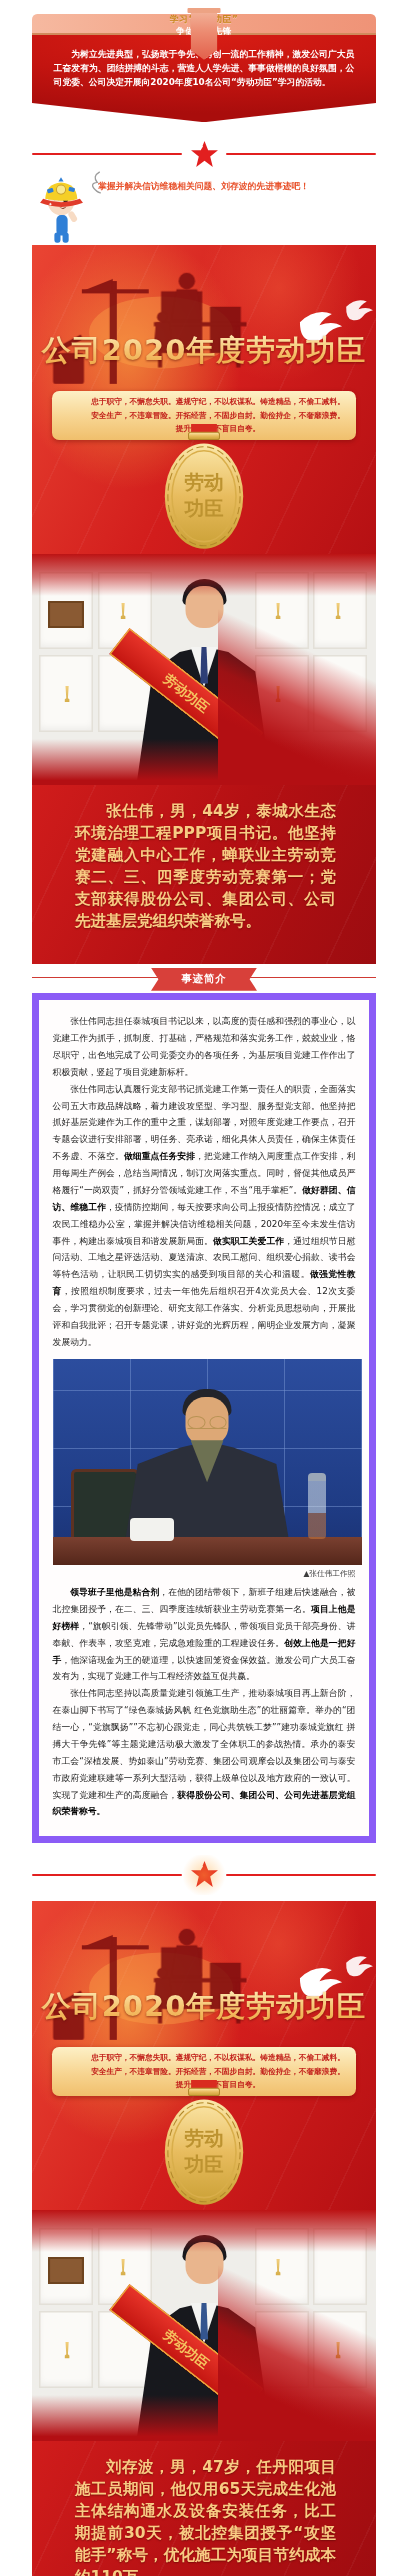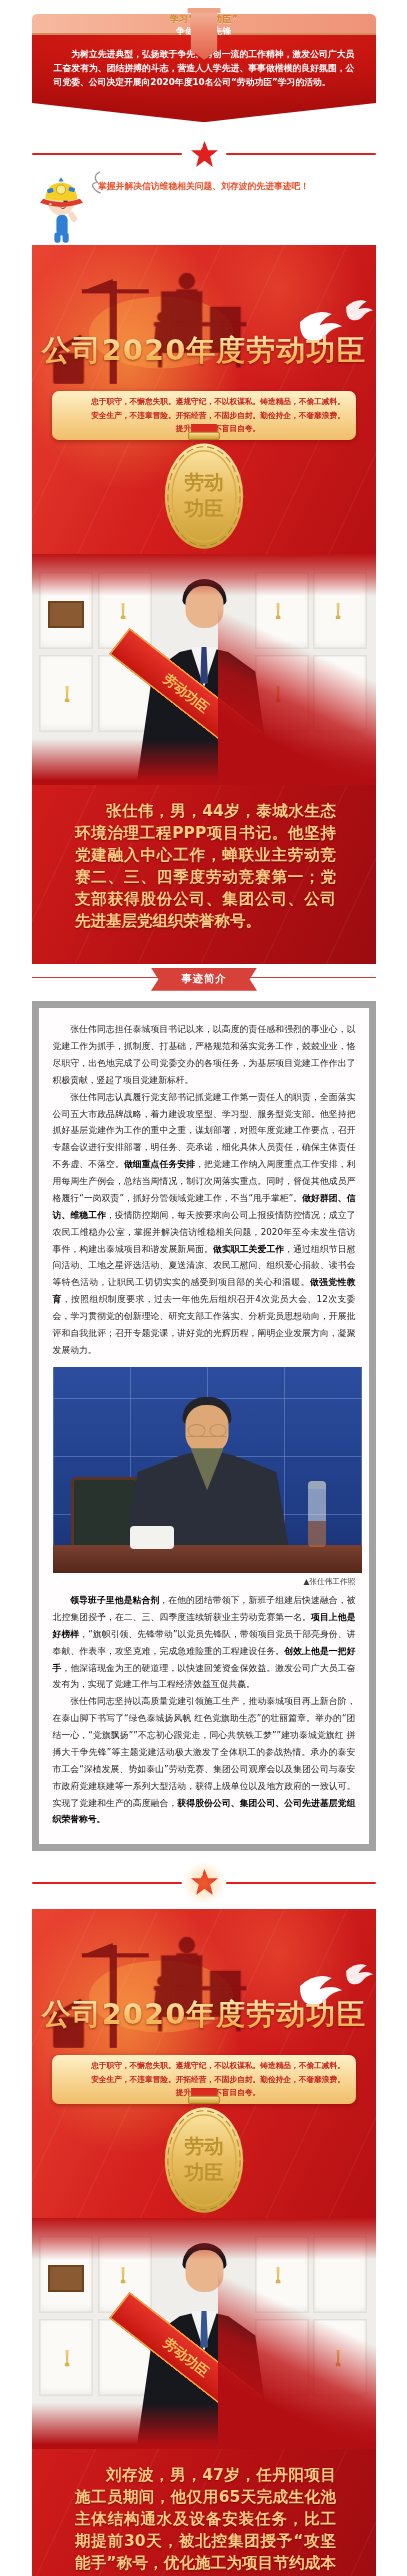--- a/index.html
+++ b/index.html
@@ -86,21 +86,21 @@
     line-height:1.42;text-indent:2em;text-align:justify;z-index:4;text-shadow:0 1px 1.5px rgba(90,8,4,.6);}
 
   
   .badge-row{position:relative;height:24px;margin:4.1px 32px -3.1px;z-index:8;}
   .badge-row .thin-line{position:absolute;top:9.8px;left:0;right:0;height:1px;background:#cf3a34;}
   .badge{position:absolute;left:50%;top:0;transform:translateX(-50%);width:106px;height:23px;
     background:#d8403a;clip-path:polygon(0 0,100% 0,93% 50%,100% 100%,0 100%,7% 50%);
     display:flex;align-items:center;justify-content:center;color:#fff;font-size:10.3px;font-weight:bold;letter-spacing:1px;}
 
   
-  .cbox{margin:12px 32px;background:#a3a3a3;padding:7.2px;}
+  .cbox{margin:4px 32px;background:#8b5cf6;padding:7.2px;}
   .cbox-inner{background:#fffdfd;padding:13.4px 13.4px 15.5px;}
   .cbox-inner p{margin:0;text-indent:2em;font-size:8.8px;line-height:1.92;text-align:justify;color:#1c1c1c;}
   .cbox-inner b{font-weight:bold;color:#000;}
   .article-photo{position:relative;width:309px;margin:8.2px auto 4.1px;overflow:hidden;}
   .photo-caption{text-align:right;color:#3d3d3d;font-size:7.7px;margin:3.1px 0 5.2px;}
 
   
   .scene-meeting{height:206px;background:
       repeating-linear-gradient(90deg,rgba(120,150,210,.5) 0 1px,transparent 1px 77px),
       repeating-linear-gradient(0deg,rgba(120,150,210,.5) 0 1px,transparent 1px 58px),

